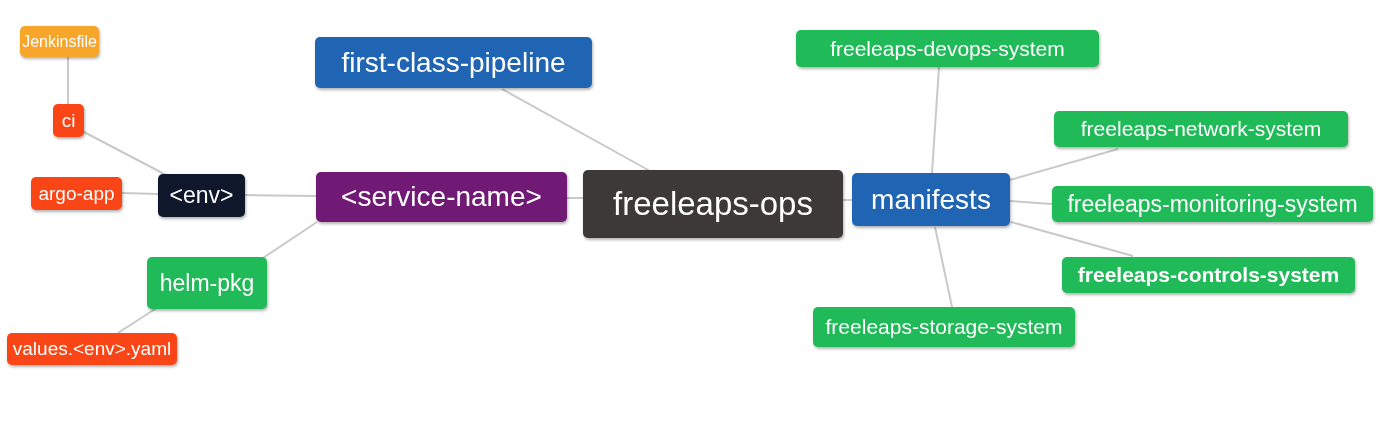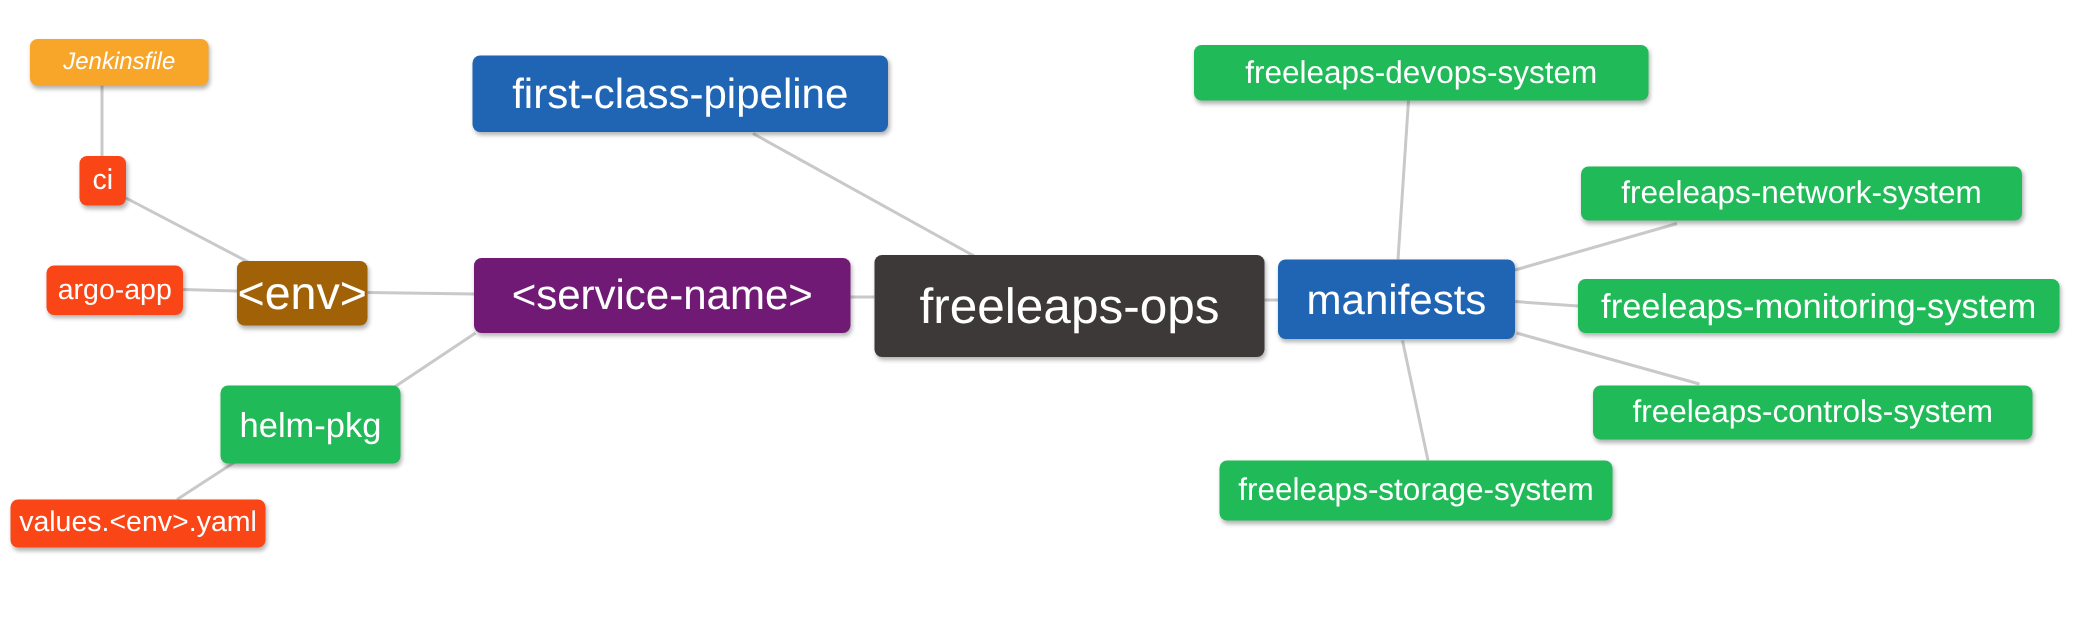--- a/index.html
+++ b/index.html
@@ -54,29 +54,29 @@
     <line x1="502" y1="89" x2="650" y2="171" stroke="#c9c9c9"></line>
     <line x1="567" y1="198" x2="583" y2="198" stroke="#c9c9c9"></line>
     <line x1="843" y1="200" x2="852" y2="200" stroke="#c9c9c9"></line>
     <line x1="932" y1="173" x2="939" y2="67" stroke="#c9c9c9"></line>
     <line x1="1010" y1="180" x2="1118" y2="149" stroke="#c9c9c9"></line>
     <line x1="1010" y1="201" x2="1052" y2="204" stroke="#c9c9c9"></line>
     <line x1="1011" y1="222" x2="1133" y2="256" stroke="#c9c9c9"></line>
     <line x1="935" y1="227" x2="952" y2="307" stroke="#c9c9c9"></line>
   </svg>
 
-  <div class="node" style="left: 20px; top: 26px; width: 119px; height: 31px; font-size: 16px; background: rgb(247, 166, 42); font-style: italic;">Jenkinsfile</div>
+  <div class="node" style="left: 20px; top: 26px; width: 79px; height: 31px; font-size: 16px; background: rgb(247, 166, 42);">Jenkinsfile</div>
   <div class="node" style="left: 53px; top: 104px; width: 31px; height: 33px; font-size: 19px; background: rgb(250, 70, 22);">ci</div>
   <div class="node" style="left: 31px; top: 177px; width: 91px; height: 33px; font-size: 19px; background: rgb(250, 70, 22); text-align: center;">argo-app</div>
-  <div class="node" style="left: 158px; top: 174px; width: 87px; height: 43px; font-size: 31px; background: #a16207;">&lt;env&gt;</div>
+  <div class="node" style="left: 158px; top: 174px; width: 87px; height: 43px; font-size: 23px; background: #0f172a;">&lt;env&gt;</div>
   <div class="node" style="left: 147px; top: 257px; width: 120px; height: 52px; font-size: 23px; background: rgb(32, 186, 88);">helm-pkg</div>
   <div class="node" style="left: 7px; top: 333px; width: 170px; height: 32px; font-size: 19px; background: rgb(250, 70, 22);">values.&lt;env&gt;.yaml</div>
   <div class="node" style="left: 315px; top: 37px; width: 277px; height: 51px; font-size: 28px; background: rgb(32, 100, 180);">first-class-pipeline</div>
   <div class="node" style="left: 316px; top: 172px; width: 251px; height: 50px; font-size: 28px; background: #701a75;">&lt;service-name&gt;</div>
   <div class="node" style="left: 583px; top: 170px; width: 260px; height: 68px; font-size: 33px; background: rgb(61, 57, 57);">freeleaps-ops</div>
   <div class="node" style="left: 796px; top: 30px; width: 303px; height: 37px; font-size: 21px; background: rgb(32, 186, 88);">freeleaps-devops-system</div>
   <div class="node" style="left: 852px; top: 173px; width: 158px; height: 53px; font-size: 28px; background: rgb(32, 100, 180);">manifests</div>
   <div class="node" style="left: 1054px; top: 111px; width: 294px; height: 36px; font-size: 21px; background: rgb(32, 186, 88);">freeleaps-network-system</div>
   <div class="node" style="left: 1052px; top: 186px; width: 321px; height: 36px; font-size: 23px; background: rgb(32, 186, 88);">freeleaps-monitoring-system</div>
-  <div class="node" style="left: 1062px; top: 257px; width: 293px; height: 36px; font-size: 21px; background: rgb(32, 186, 88);">freeleaps-controls-system</div>
+  <div class="node" style="left: 1062px; top: 257px; width: 293px; height: 36px; font-size: 21px; background: rgb(32, 186, 88); font-weight: bold;">freeleaps-controls-system</div>
   <div class="node" style="left: 813px; top: 307px; width: 262px; height: 40px; font-size: 21px; background: rgb(32, 186, 88); text-align: right;">freeleaps-storage-system</div>
 
 </div>
 
 </body></html>

